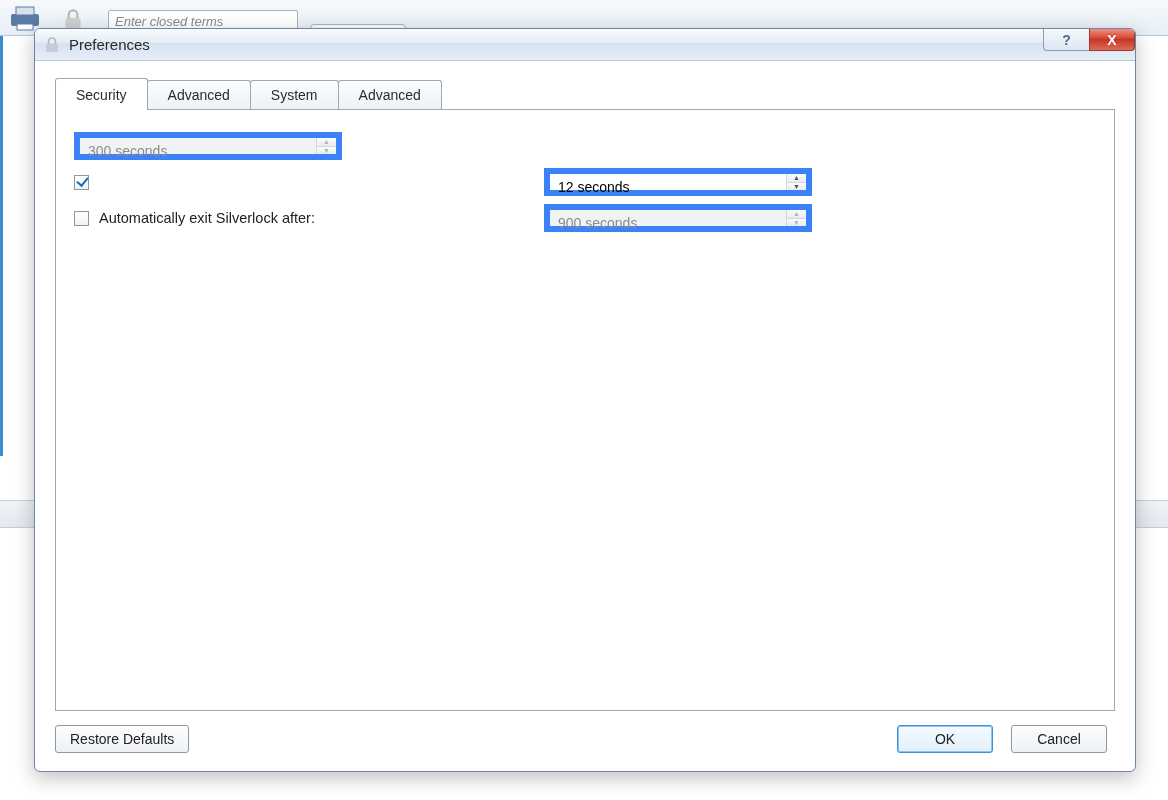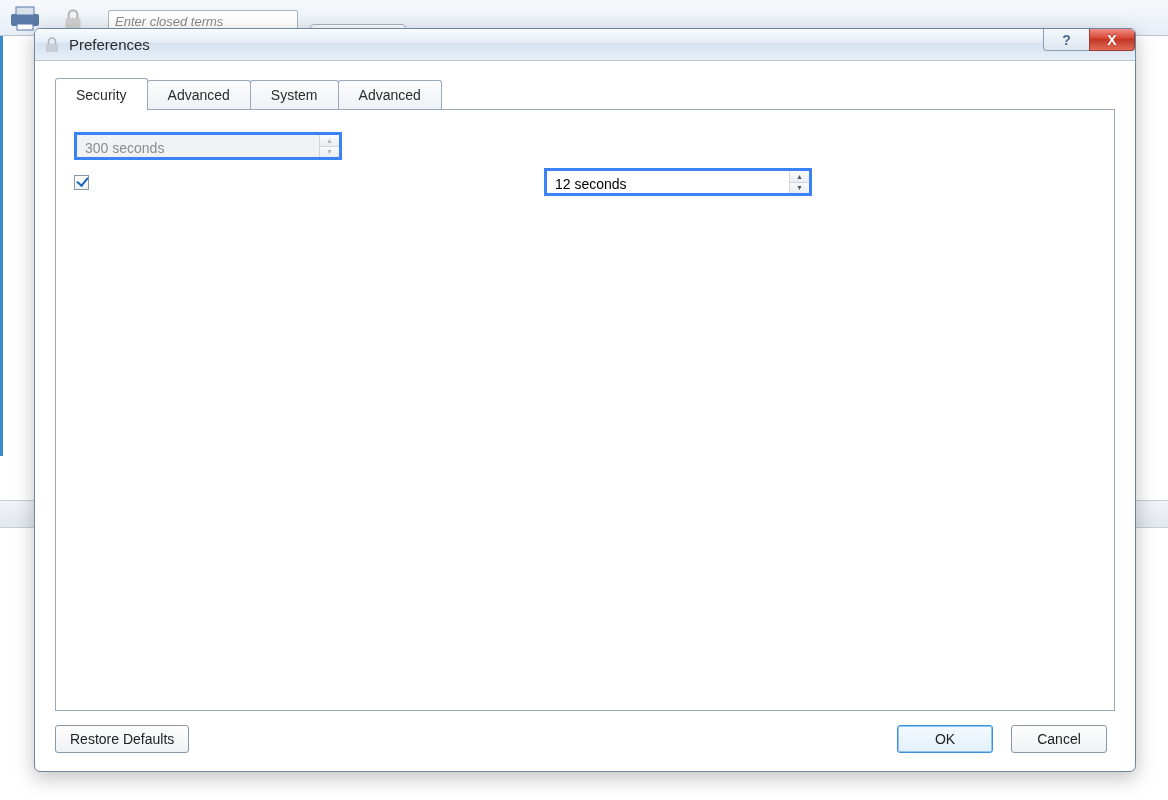--- a/index.html
+++ b/index.html
@@ -214,21 +214,21 @@
   }
   .opt-label {
     font-size: 14.5px;
     color: #222;
   }
 
   .spin {
     display: flex;
     width: 268px;
     height: 28px;
-    border: 3px solid #3b82f6;
+    border: 6px solid #3b82f6;
     background: #fff;
     gap: 8px;
   }
   .spin.disabled {
     background: #f1f2f4;
     color: #8c8c8c;
   }
   .spin .spin-val {
     flex: 1;
     padding: 0 8px;
@@ -347,20 +347,33 @@
         </div>
         <div class="spin">
           <div class="spin-val">12 seconds</div>
           <div class="spin-btns">
             <div class="spin-btn">▲</div>
             <div class="spin-btn">▼</div>
           </div>
         </div>
       </div>
 
+      <div class="opt-row">
+        <div class="lead">
+          <span class="chk"></span>
+          <span class="opt-label">Automatically exit Silverlock after:</span>
+        </div>
+        <div class="spin disabled">
+          <div class="spin-val">900 seconds</div>
+          <div class="spin-btns">
+            <div class="spin-btn">▲</div>
+            <div class="spin-btn">▼</div>
+          </div>
+        </div>
+      </div>
 
 
 
     </div>
   </div>
 
   <div class="dialog-footer">
     <div class="btn">Restore Defaults</div>
     <div class="footer-spacer"></div>
     <div class="btn default">OK</div>

